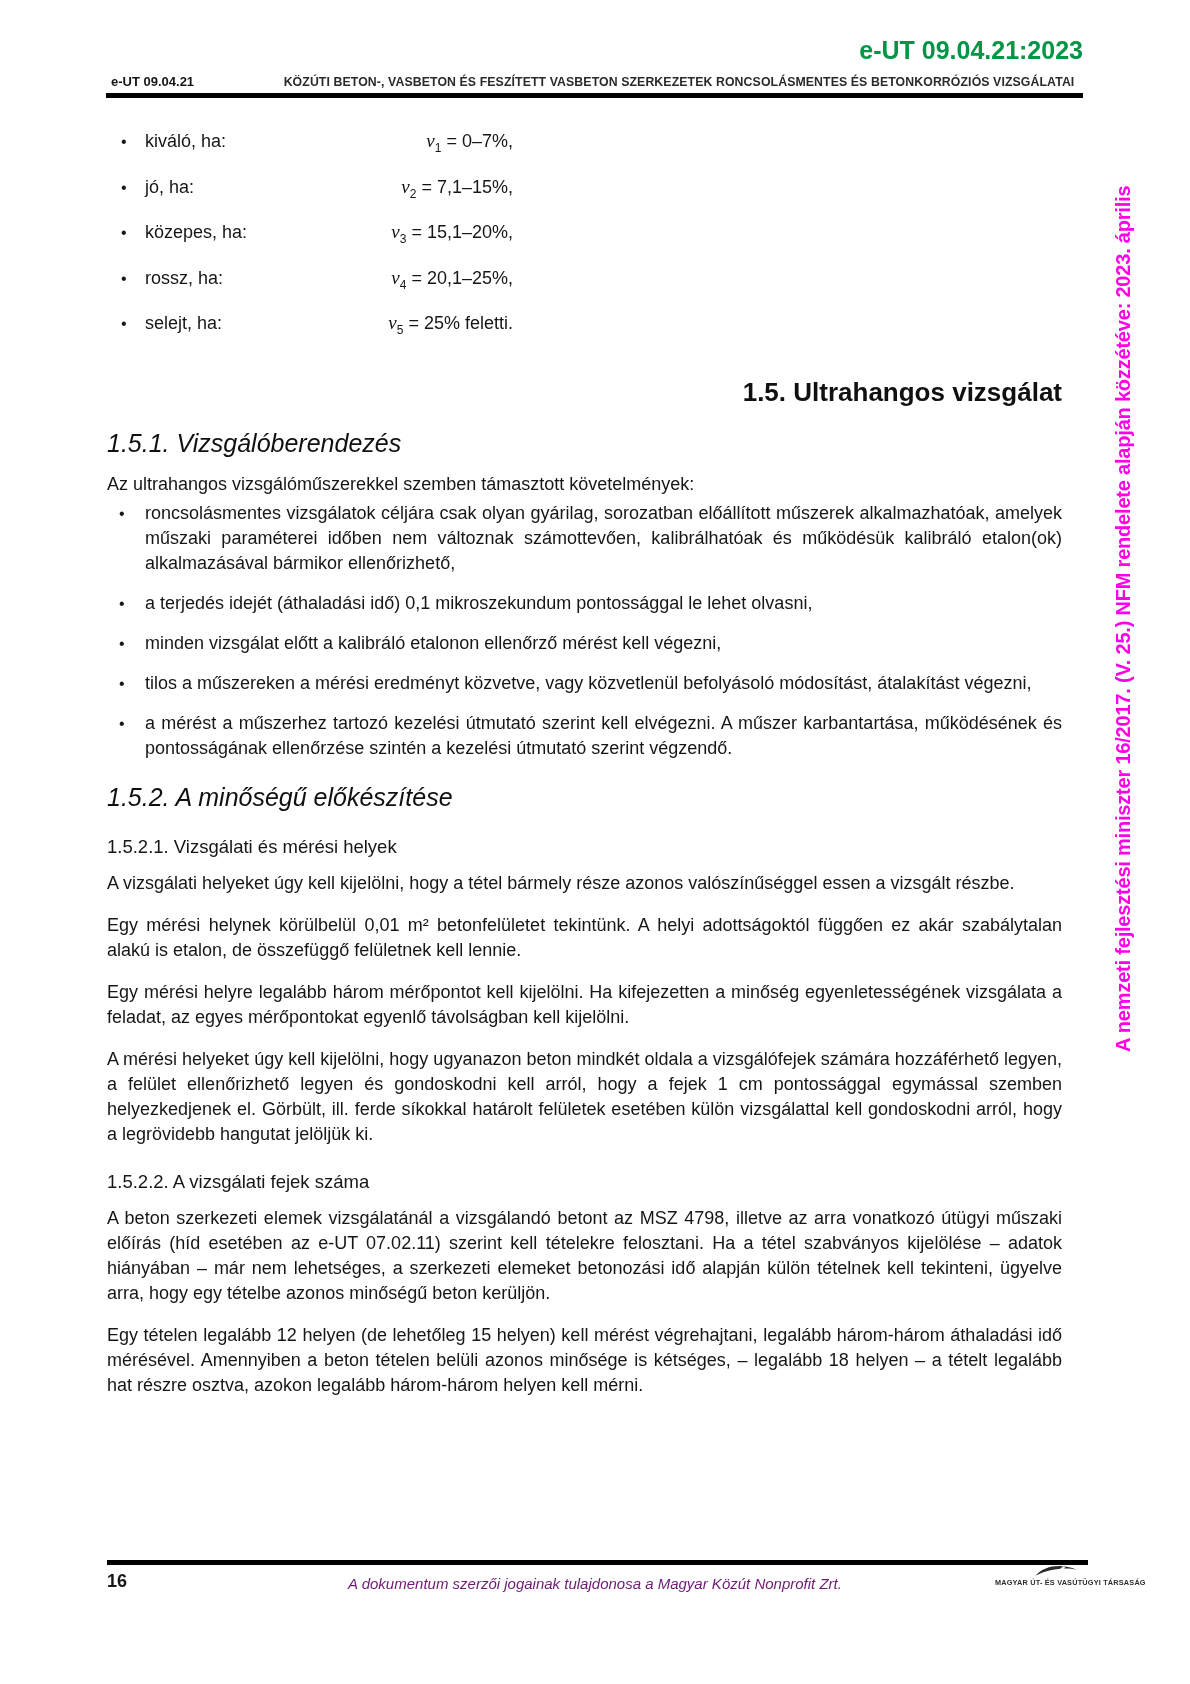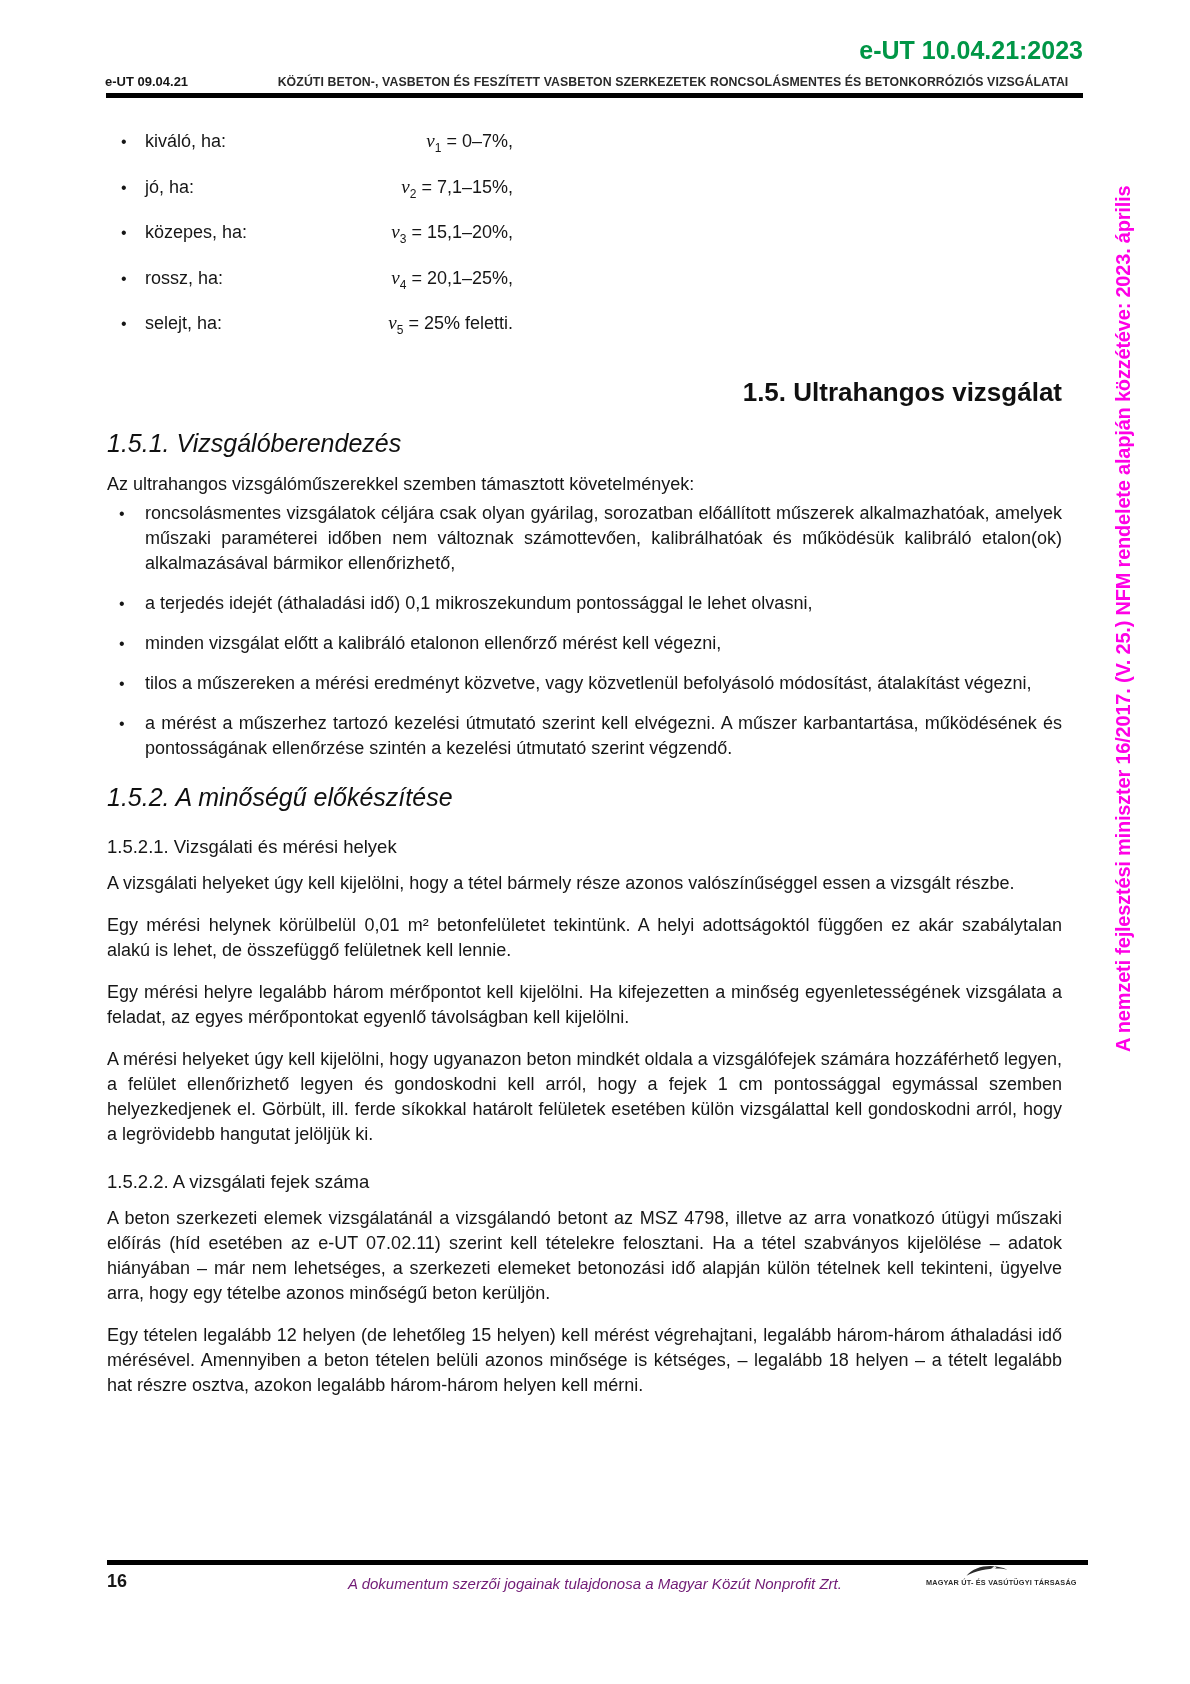--- a/index.html
+++ b/index.html
@@ -7,21 +7,21 @@
     position:relative; width:1190px; height:1684px; background:#ffffff;
     font-family:"Liberation Sans", sans-serif; color:#161616; overflow:hidden;
     margin:0 auto;
   }
   
   .doc-code-year{
     position:absolute; top:36px; left:107px; width:976px; text-align:right;
     color:#009646; font-weight:bold; font-size:25px; letter-spacing:0;
   }
   .header-row{
-    position:absolute; top:74px; left:105px; width:976px;
+    position:absolute; top:74px; left:111px; width:976px;
     display:flex; align-items:baseline;
   }
   .doc-code{font-weight:bold; font-size:13px; width:160px; white-space:nowrap;}
   .doc-title{
     flex:1; text-align:center; font-size:12.3px; font-weight:bold;
     letter-spacing:0.1px; white-space:nowrap; color:#2a2a2a;
   }
   .header-rule{position:absolute; top:93px; left:106px; width:977px; height:5px; background:#000;}
 
   
@@ -60,34 +60,34 @@
   }
 
   
   .footer-rule{position:absolute; top:1560px; left:107px; width:981px; height:5px; background:#000;}
   .page-num{position:absolute; top:1571px; left:107px; font-weight:bold; font-size:18px;}
   .copyright{
     position:absolute; top:1575px; left:107px; width:976px; text-align:center;
     color:#701a75; font-style:italic; font-size:15px;
   }
   .assoc{
-    position:absolute; top:1563px; left:926px; width:122px; text-align:left;
+    position:absolute; top:1563px; left:995px; width:122px; text-align:left;
   }
   .assoc .swoosh{display:block; margin:0 auto; width:44px; height:15px;}
   .assoc .assoc-label{
     display:block; font-size:7.3px; font-weight:bold; color:#2c2c2c;
     letter-spacing:0.2px; white-space:nowrap; line-height:9px;
   }
 </style>
 </head>
 <body>
 
 <div class="page">
 
-  <div class="doc-code-year">e-UT 10.04.21:2023</div>
+  <div class="doc-code-year">e-UT 09.04.21:2023</div>
   <div class="header-row">
     <span class="doc-code">e-UT 09.04.21</span>
     <span class="doc-title">KÖZÚTI BETON-, VASBETON ÉS FESZÍTETT VASBETON SZERKEZETEK RONCSOLÁSMENTES ÉS BETONKORRÓZIÓS VIZSGÁLATAI</span>
   </div>
   <div class="header-rule"></div>
 
   <div class="main">
 
 
     <div class="qlist">
@@ -144,21 +144,21 @@
       <div class="brow">
         <span class="bullet2">•</span>
         <div class="btext">a mérést a műszerhez tartozó kezelési útmutató szerint kell elvégezni. A műszer karbantartása, működésének és pontosságának ellenőrzése szintén a kezelési útmutató szerint végzendő.</div>
       </div>
     </div>
 
     <h3 class="sec">1.5.2.  A minőségű előkészítése</h3>
 
     <h4 class="sub">1.5.2.1. Vizsgálati és mérési helyek</h4>
     <p class="just">A vizsgálati helyeket úgy kell kijelölni, hogy a tétel bármely része azonos valószínűséggel essen a vizsgált részbe.</p>
-    <p class="just">Egy mérési helynek körülbelül 0,01 m² betonfelületet tekintünk. A helyi adottságoktól függően ez akár szabálytalan alakú is lehet, de összefüggő felületnek kell lennie.</p>
+    <p class="just">Egy mérési helynek körülbelül 0,01 m² betonfelületet tekintünk. A helyi adottságoktól függően ez akár szabálytalan alakú is etalon, de összefüggő felületnek kell lennie.</p>
     <p class="just">Egy mérési helyre legalább három mérőpontot kell kijelölni. Ha kifejezetten a minőség egyenletességének vizsgálata a feladat, az egyes mérőpontokat egyenlő távolságban kell kijelölni.</p>
     <p class="just">A mérési helyeket úgy kell kijelölni, hogy ugyanazon beton mindkét oldala a vizsgálófejek számára hozzáférhető legyen, a felület ellenőrizhető legyen és gondoskodni kell arról, hogy a fejek 1 cm pontossággal egymással szemben helyezkedjenek el. Görbült, ill. ferde síkokkal határolt felületek esetében külön vizsgálattal kell gondoskodni arról, hogy a legrövidebb hangutat jelöljük ki.</p>
 
     <h4 class="sub">1.5.2.2. A vizsgálati fejek száma</h4>
     <p class="just">A beton szerkezeti elemek vizsgálatánál a vizsgálandó betont az MSZ 4798, illetve az arra vonatkozó útügyi műszaki előírás (híd esetében az e-UT 07.02.11) szerint kell tételekre felosztani. Ha a tétel szabványos kijelölése – adatok hiányában – már nem lehetséges, a szerkezeti elemeket betonozási idő alapján külön tételnek kell tekinteni, ügyelve arra, hogy egy tételbe azonos minőségű beton kerüljön.</p>
     <p class="just">Egy tételen legalább 12 helyen (de lehetőleg 15 helyen) kell mérést végrehajtani, legalább három-három áthaladási idő mérésével. Amennyiben a beton tételen belüli azonos minősége is kétséges, – legalább 18 helyen – a tételt legalább hat részre osztva, azokon legalább három-három helyen kell mérni.</p>
 
   </div>
 
   <div class="side-note">A nemzeti fejlesztési miniszter 16/2017. (V. 25.) NFM rendelete alapján közzétéve: 2023. április</div>

